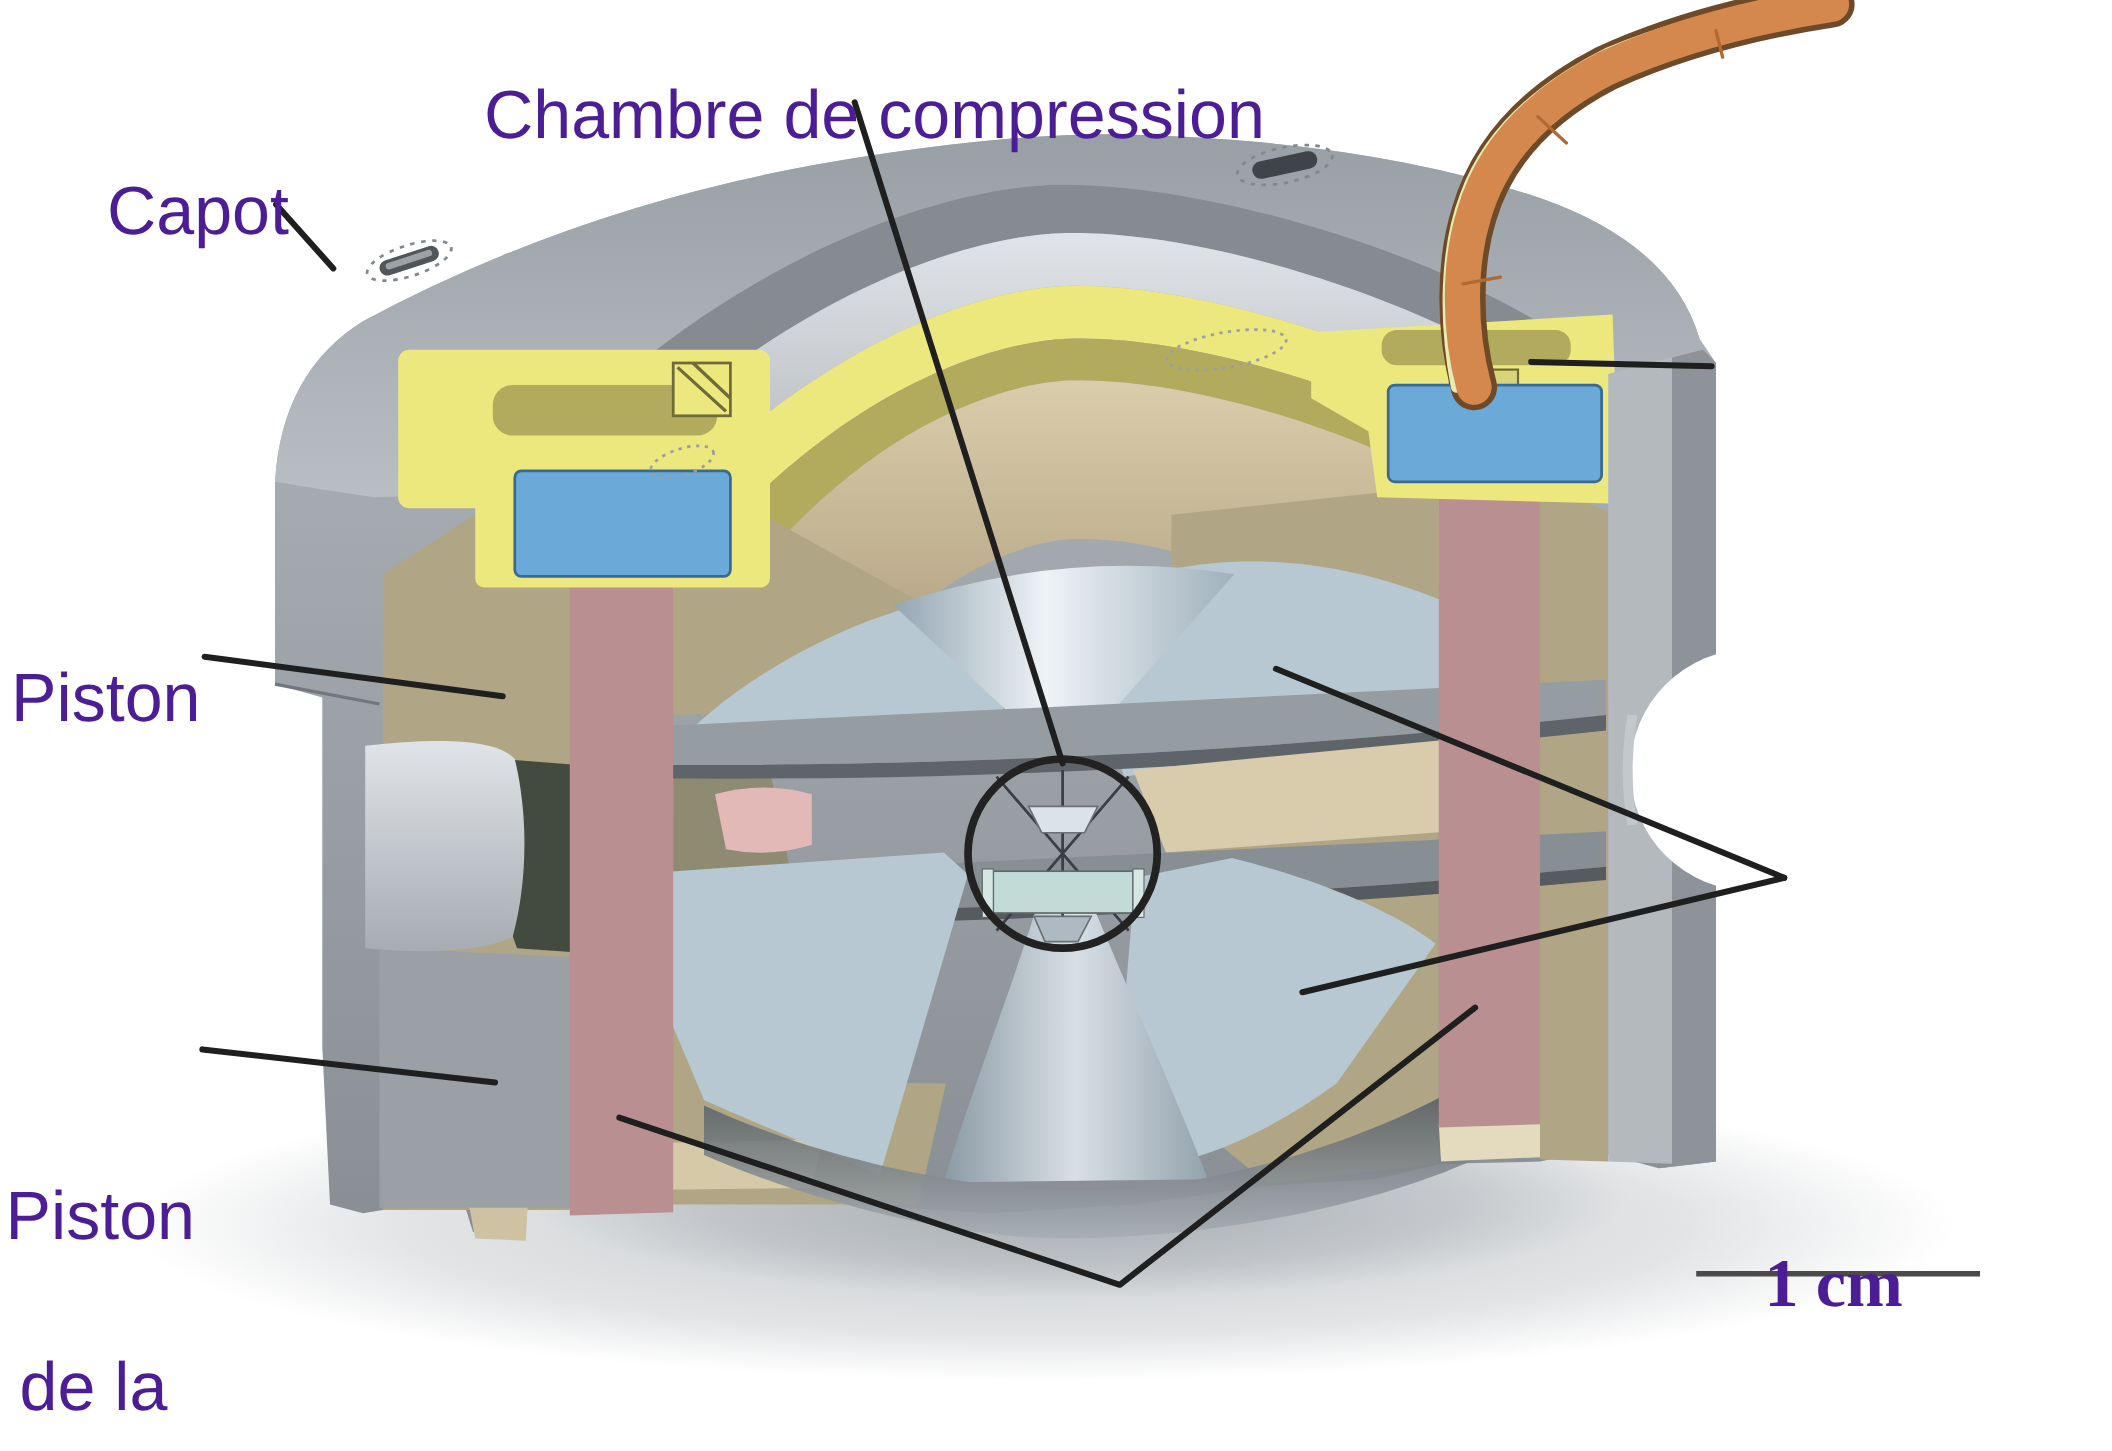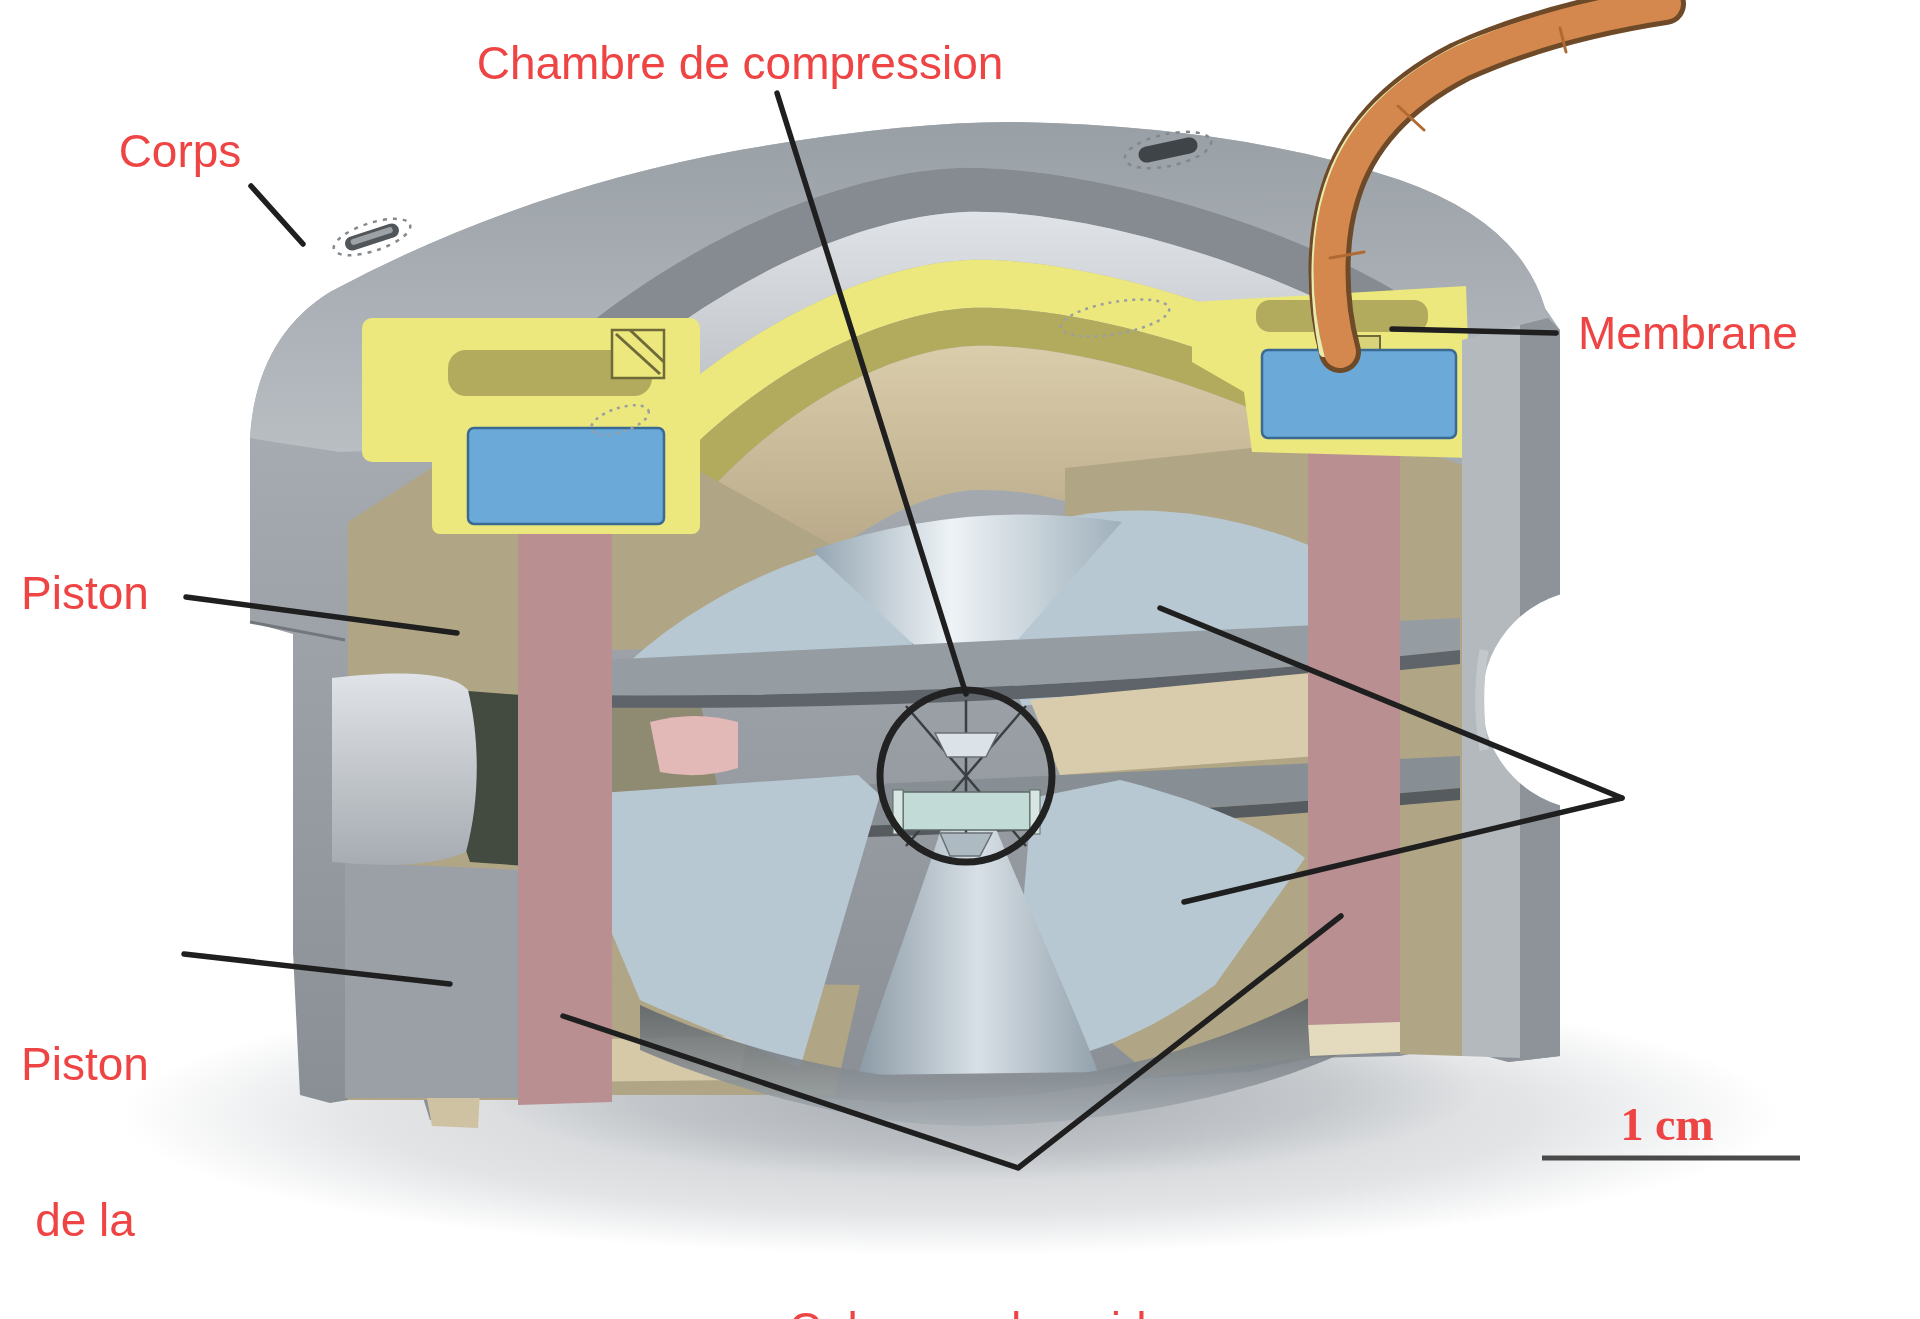--- a/index.html
+++ b/index.html
@@ -1,19 +1,19 @@
 <!DOCTYPE html>
 <html><head>
 <meta charset="utf-8">
 <style>
   html,body{margin:0;padding:0;background:#fff;}
   .stage{position:relative;width:1920px;height:1319px;background:#fff;overflow:hidden;
          font-family:"Liberation Sans", sans-serif;}
   .stage svg{position:absolute;left:0;top:0;}
-  .lbl{position:absolute;color:#ef4444;font-size:46px;line-height:54px;white-space:pre;}
+  .lbl{position:absolute;color:#4c1d95;font-size:62px;line-height:54px;white-space:pre;margin-top:42px;}
   .center{text-align:center;}
   .serif{font-family:"Liberation Serif", serif;}
 </style>
 </head>
 <body>
 
 <div class="stage">
 
 <svg width="1920" height="1319" viewBox="0 0 1920 1319">
   <defs>
@@ -200,22 +200,21 @@
     <path d="M 1622 798 L 1160 608"></path>
     <path d="M 1622 798 L 1184 902"></path>
     <path d="M 184 954 L 450 984"></path>
     <path d="M 563 1016 L 1018 1168 L 1341 916"></path>
   </g>
 
   <path d="M 1542 1158 L 1800 1158" stroke-width="5" fill="none" stroke="#4a4a4a"></path>
 </svg>
 
 <div class="lbl center" style="left:440px;top:36px;width:600px;">Chambre de compression</div>
-<div class="lbl center" style="left:95px;top:124px;width:170px;">Corps</div>
-<div class="lbl" style="left:1578px;top:306px;width:280px;">Membrane</div>
+<div class="lbl center" style="left:95px;top:124px;width:170px;">Capot</div>
 <div class="lbl center" style="left:10px;top:566px;width:150px;">Piston</div>
 
 
 <div class="lbl center" style="left:5px;top:934px;width:160px;line-height:52px;">
   <div>Piston</div>
   <div>de la</div>
   
 </div>
 
 <div class="lbl center" style="left:746px;top:1192px;width:520px;line-height:55px;">

